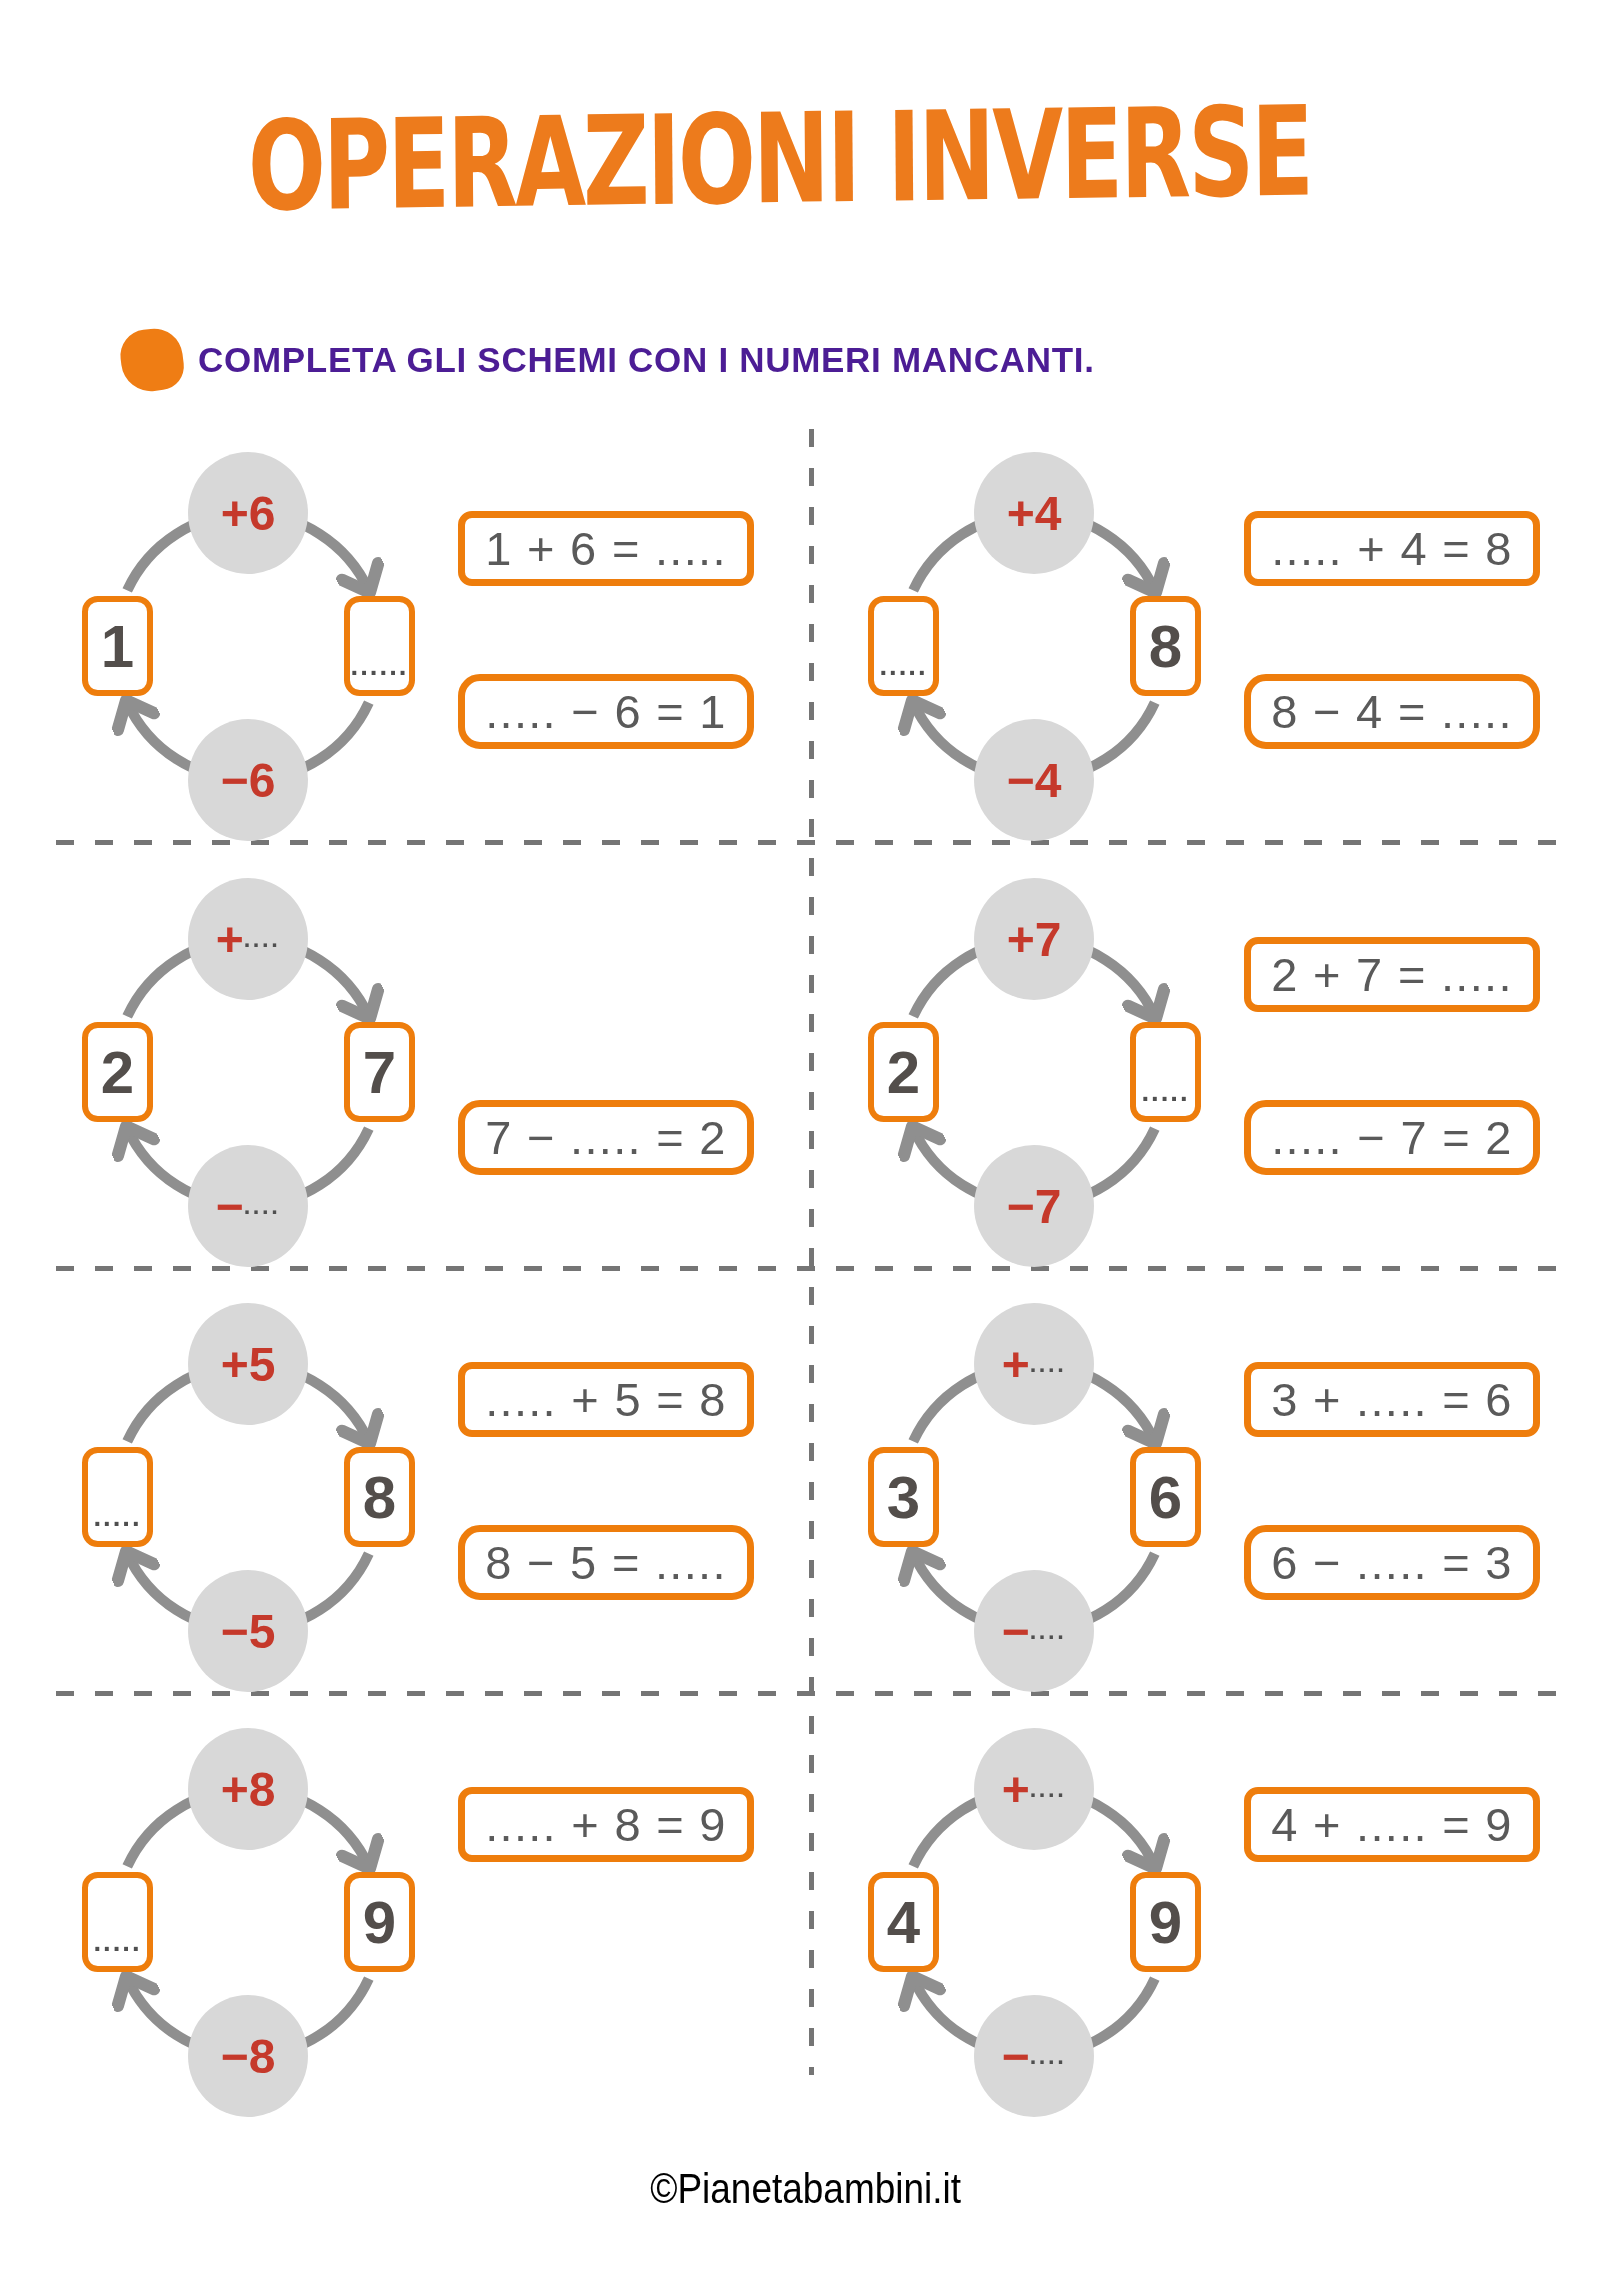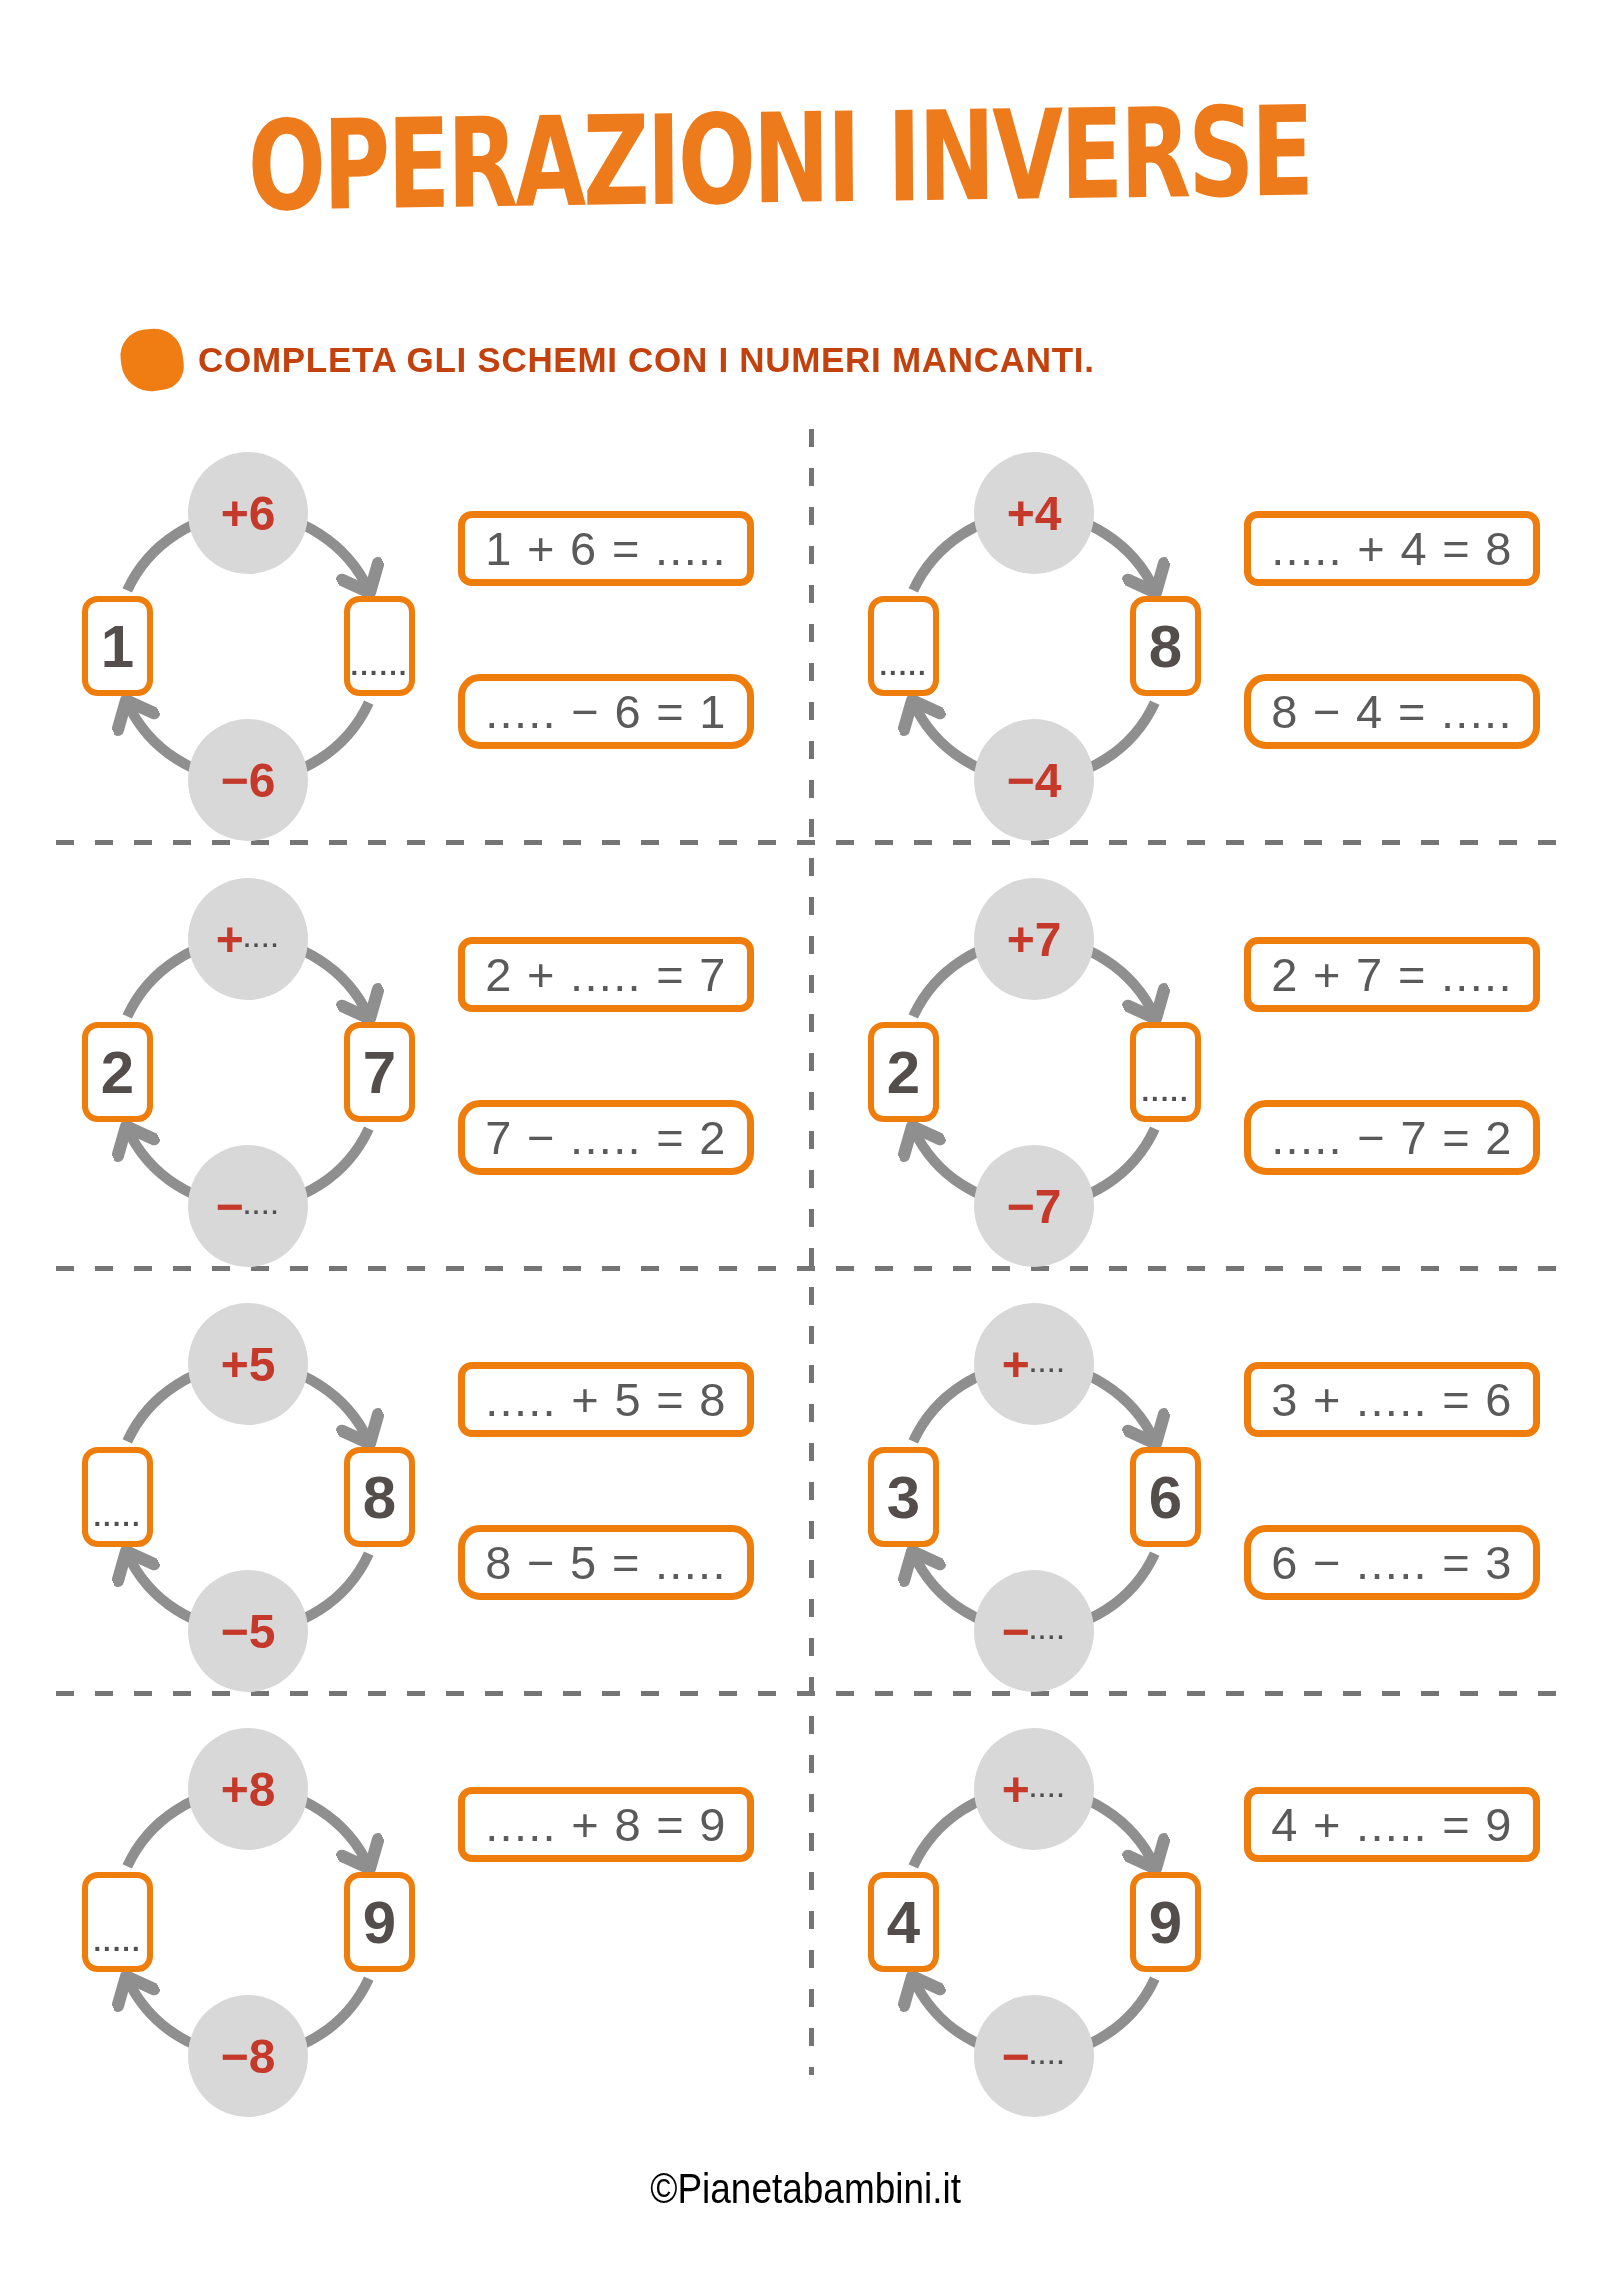--- a/index.html
+++ b/index.html
@@ -8,21 +8,21 @@
 
   
   .title-wrap{position:absolute;left:0;top:85px;width:1559px;text-align:center;}
   .title-wrap h1{display:inline-block;margin:0;font-family:"DejaVu Sans",sans-serif;
         font-weight:bold;font-size:124px;line-height:1.2;color:#ED7B1C;
         letter-spacing:-3.9px;transform:scaleX(0.74) rotate(-0.6deg);white-space:nowrap;}
 
   .instr-icon{position:absolute;left:121px;top:329px;width:62px;height:62px;background:#EF7D14;
         border-radius:42% 46% 38% 48%;transform:rotate(-7deg);}
   .instr-text{position:absolute;left:198px;top:329px;height:62px;display:flex;align-items:center;
-        font-size:35px;font-weight:bold;color:#c2410c;letter-spacing:0.7px;white-space:nowrap;}
+        font-size:35px;font-weight:bold;color:#4c1d95;letter-spacing:0.7px;white-space:nowrap;}
 
   
   .sep-h{position:absolute;left:56px;width:1512px;height:5.2px;
         background:repeating-linear-gradient(90deg,#757575 0px,#757575 18.3px,transparent 18.3px,transparent 39px);}
   .sep-v{position:absolute;left:809px;top:429px;width:5.2px;height:1646px;
         background:repeating-linear-gradient(180deg,#757575 0px,#757575 18.3px,transparent 18.3px,transparent 39px);}
 
   
   .cell{position:absolute;width:746px;height:425px;}
   .diagram{position:absolute;left:0;top:26px;width:366px;height:391px;}
@@ -152,23 +152,20 @@
         <span class="op-sign">−</span>
           <span class="op-value" data-missing="true">....</span>
       </div>
       <div class="nbox left" data-missing="false">
         <span class="nbox-value">2</span>
       </div>
       <div class="nbox right" data-missing="false">
         <span class="nbox-value">7</span>
       </div>
     </div>
-    <div class="eq eq1">
-        <span>2 + ..... = 7</span>
-      </div>
     <div class="eq eq2">
         <span>7 − ..... = 2</span>
       </div>
   </div>
 
   <div class="cell" style="left:851px;top:851px">
     <div class="diagram">
       <svg class="arcs" viewBox="0 0 600 640" width="366" height="391">
         <path class="arc" d="M 102 228 A 218 218 0 0 1 498 228" marker-end="url(#arrowhead)"></path>
         <path class="arc" d="M 498 412 A 218 218 0 0 1 102 412" marker-end="url(#arrowhead)"></path>

